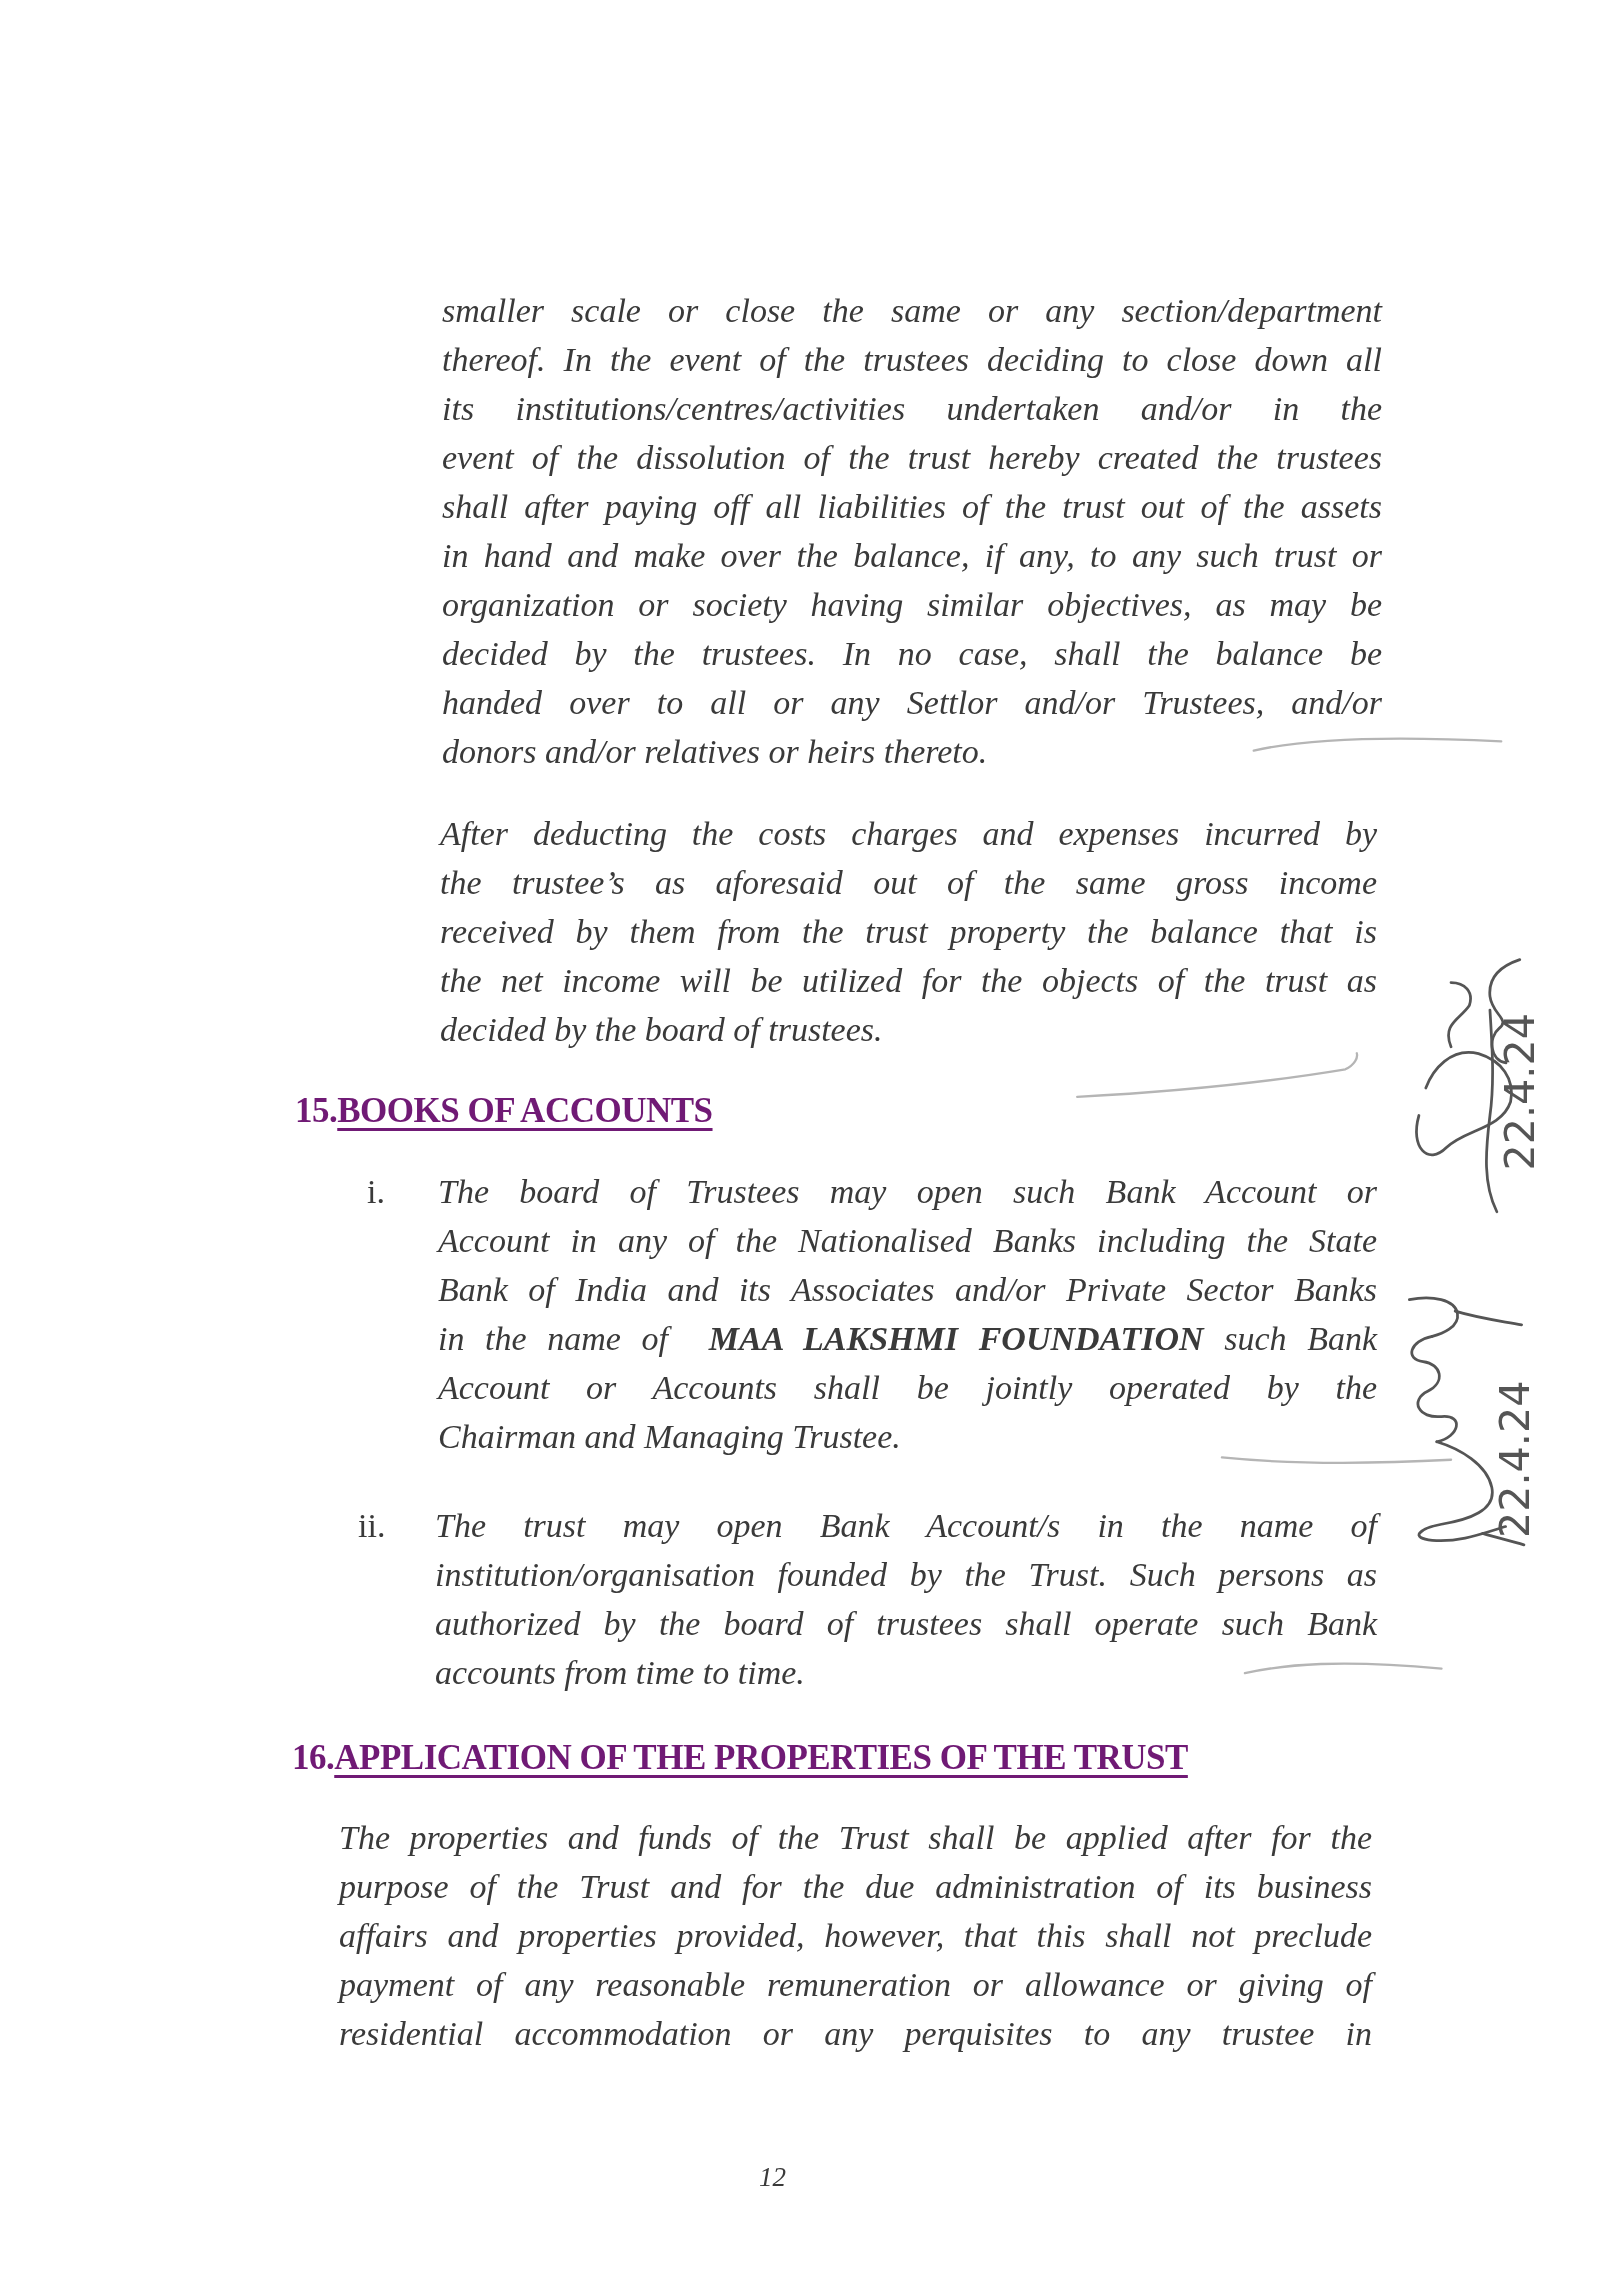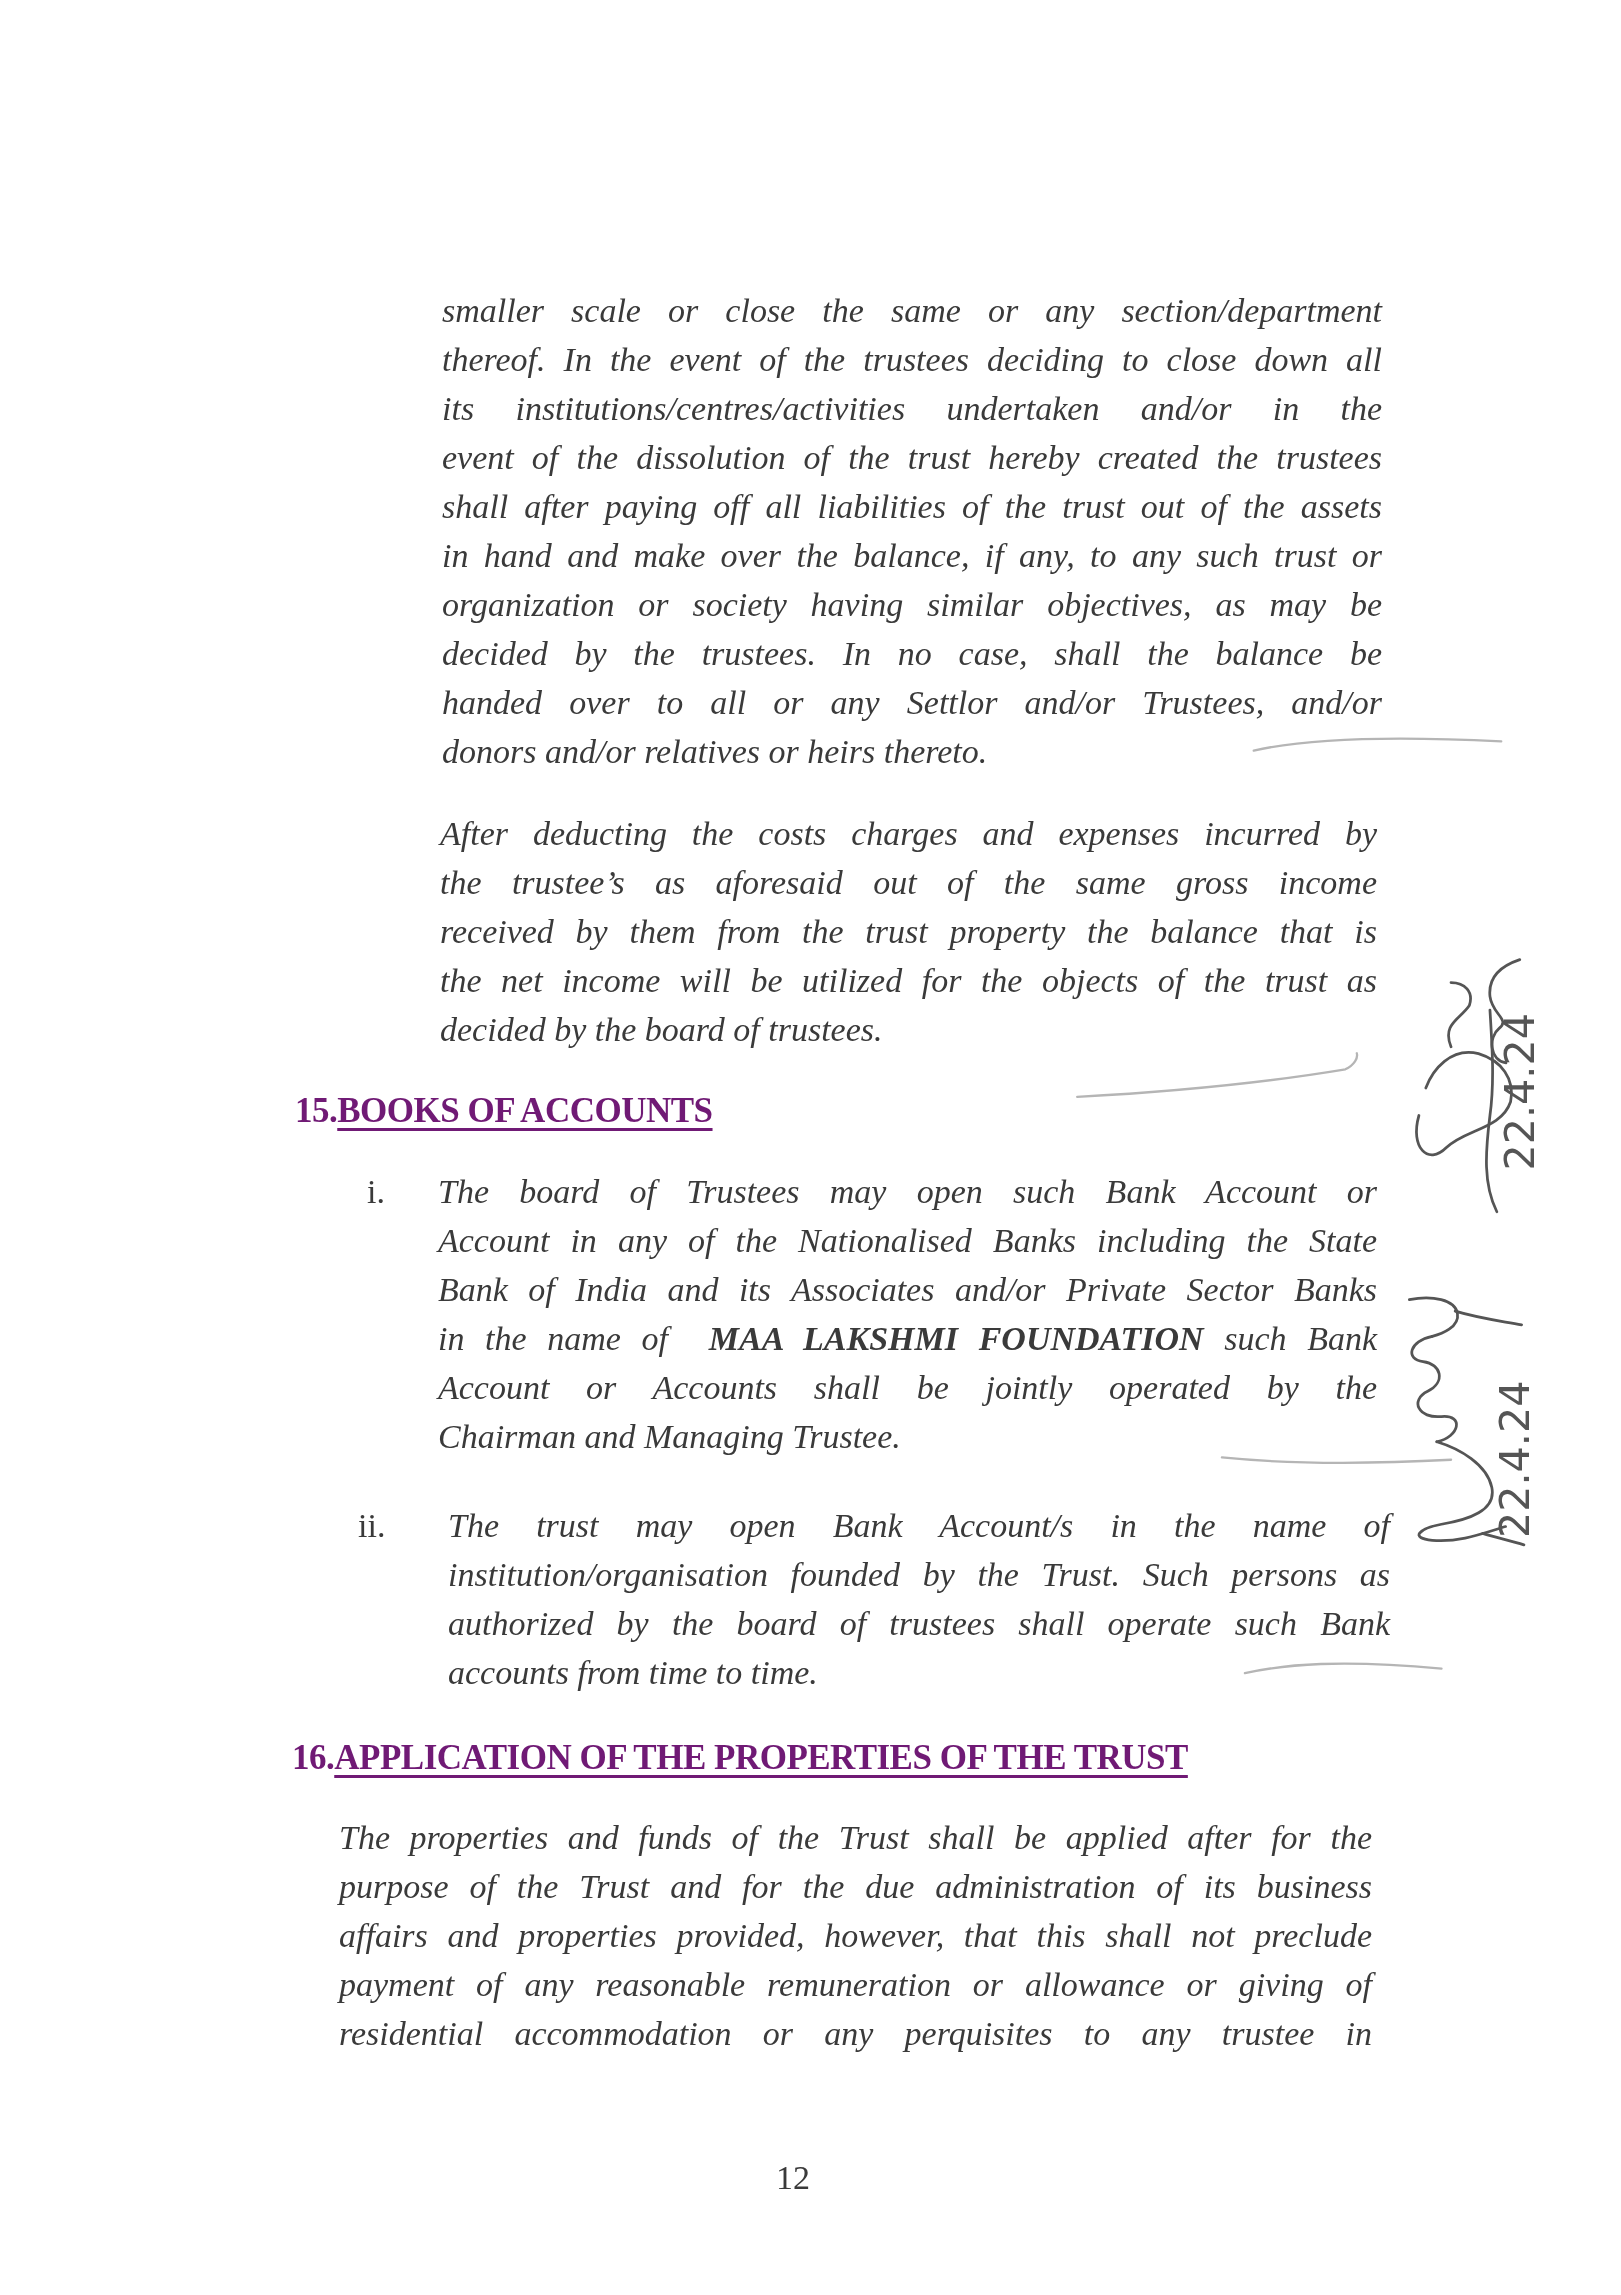--- a/index.html
+++ b/index.html
@@ -7,21 +7,21 @@
          font-family: "Liberation Serif", "DejaVu Serif", serif; color: #3a3a3a; }
   .block { position: absolute; font-style: italic; }
   .line { display: block; height: 49px; line-height: 49px; font-size: 34px;
           white-space: nowrap; text-align: justify; text-align-last: justify; }
   .line.last { text-align-last: left; }
   .heading { position: absolute; font-size: 35px; font-weight: bold; white-space: nowrap;
              line-height: 49px; color: #701a75; letter-spacing: -0.5px; }
   .heading .u { text-decoration: underline; text-decoration-thickness: 2.8px; text-underline-offset: 5.5px; }
   .num { position: absolute; font-size: 34px; line-height: 49px; }
   .b { font-weight: bold; margin-left: 20px; }
-  .pageno { position: absolute; left: 776px; top: 2153px; font-size: 34px; line-height: 49px; }
+  .pageno { position: absolute; left: 759px; top: 2153px; font-size: 27px; line-height: 49px; font-style: italic; }
   .sig { position: absolute; }
   .sig svg { overflow: visible; }
   .pencil { position: absolute; }
 </style>
 </head>
 <body>
 
 <div class="block" style="left:442px; top:286px; width:940px;">
   <span class="line">smaller scale or close the same or any section/department</span>
   <span class="line">thereof. In the event of the trustees deciding to close down all</span>
@@ -51,21 +51,21 @@
 <div class="block" style="left:438px; top:1167px; width:939px;">
   <span class="line">The board of Trustees may open such Bank Account or</span>
   <span class="line">Account in any of the Nationalised Banks including the State</span>
   <span class="line">Bank of India and its Associates and/or Private Sector Banks</span>
   <span class="line"><span>in the name of </span><span class="b">MAA LAKSHMI FOUNDATION</span><span> such Bank</span></span>
   <span class="line">Account or Accounts shall be jointly operated by the</span>
   <span class="line last">Chairman and Managing Trustee.</span>
 </div>
 
 <div class="num" style="left:358px; top:1501px;">ii.</div>
-<div class="block" style="left:435px; top:1501px; width:942px;margin-left:13px;">
+<div class="block" style="left:435px; top:1501px; width:942px;">
   <span class="line">The trust may open Bank Account/s in the name of</span>
   <span class="line">institution/organisation founded by the Trust. Such persons as</span>
   <span class="line">authorized by the board of trustees shall operate such Bank</span>
   <span class="line last">accounts from time to time.</span>
 </div>
 
 <div class="heading" style="left:292px; top:1733px;">
   <span>16.</span><span class="u">APPLICATION OF THE PROPERTIES OF THE TRUST</span>
 </div>
 

